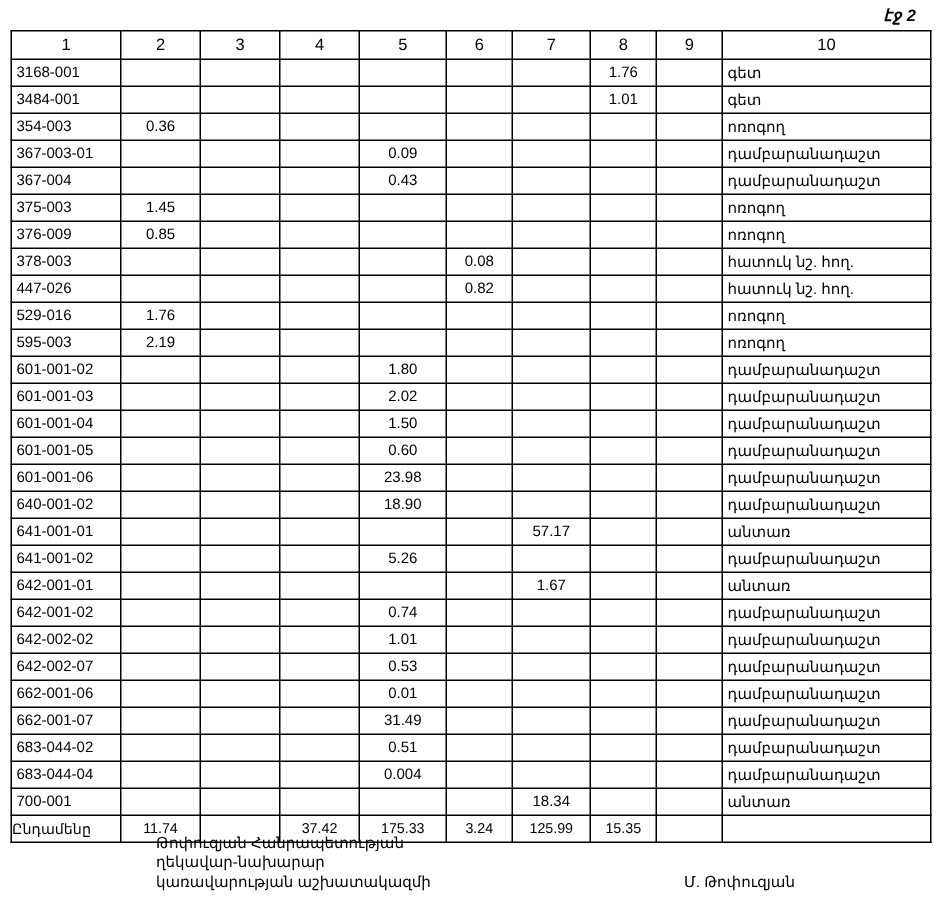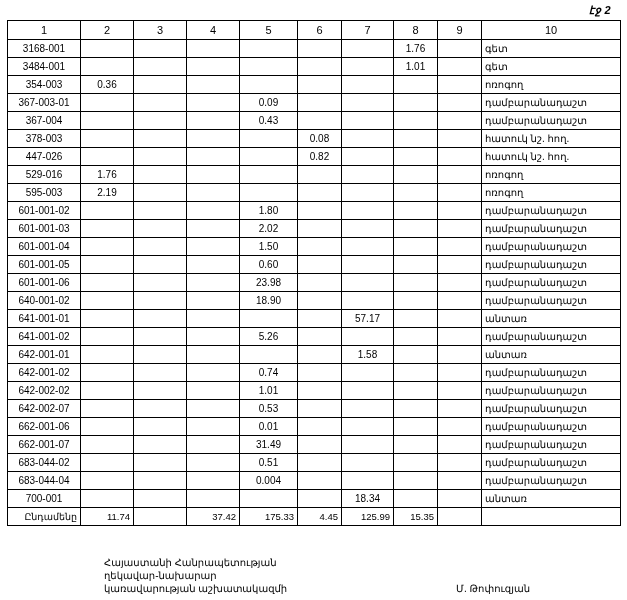--- a/index.html
+++ b/index.html
@@ -62,36 +62,35 @@
   col.c3 { width: 53px; }
   col.c4 { width: 53px; }
   col.c5 { width: 58px; }
   col.c6 { width: 44px; }
   col.c7 { width: 52px; }
   col.c8 { width: 44px; }
   col.c9 { width: 44px; }
   col.c10 { width: 139px; }
 
   td.code {
-    text-align: center;
+    text-align: left;
     padding-left: 4px;
     font-size: 10px;
   }
   td.num {
     text-align: center;
     font-size: 10px;
   }
   td.desc {
     text-align: left;
     padding-left: 6px;
     font-size: 10px;
   }
   tr.total td {
     font-size: 9.5px;
-    text-align: right;
   }
   tr.total td.code {
     padding-left: 0;
   }
   .footer {
     position: absolute;
     left: 104px;
     top: 556px;
     width: 500px;
     font-size: 10px;
@@ -197,20 +196,44 @@
           <td class="num"></td>
           <td class="num"></td>
           <td class="num">0.43</td>
           <td class="num"></td>
           <td class="num"></td>
           <td class="num"></td>
           <td class="num"></td>
           <td class="desc">դամբարանադաշտ</td>
         </tr>
         <tr>
+          <td class="code">375-003</td>
+          <td class="num">1.45</td>
+          <td class="num"></td>
+          <td class="num"></td>
+          <td class="num"></td>
+          <td class="num"></td>
+          <td class="num"></td>
+          <td class="num"></td>
+          <td class="num"></td>
+          <td class="desc">ոռոգող</td>
+        </tr>
+        <tr>
+          <td class="code">376-009</td>
+          <td class="num">0.85</td>
+          <td class="num"></td>
+          <td class="num"></td>
+          <td class="num"></td>
+          <td class="num"></td>
+          <td class="num"></td>
+          <td class="num"></td>
+          <td class="num"></td>
+          <td class="desc">ոռոգող</td>
+        </tr>
+        <tr>
           <td class="code">378-003</td>
           <td class="num"></td>
           <td class="num"></td>
           <td class="num"></td>
           <td class="num"></td>
           <td class="num">0.08</td>
           <td class="num"></td>
           <td class="num"></td>
           <td class="num"></td>
           <td class="desc">հատուկ նշ. հող.</td>
@@ -347,21 +370,21 @@
           <td class="num"></td>
           <td class="desc">դամբարանադաշտ</td>
         </tr>
         <tr>
           <td class="code">642-001-01</td>
           <td class="num"></td>
           <td class="num"></td>
           <td class="num"></td>
           <td class="num"></td>
           <td class="num"></td>
-          <td class="num">1.58</td>
+          <td class="num">1.67</td>
           <td class="num"></td>
           <td class="num"></td>
           <td class="desc">անտառ</td>
         </tr>
         <tr>
           <td class="code">642-001-02</td>
           <td class="num"></td>
           <td class="num"></td>
           <td class="num"></td>
           <td class="num">0.74</td>
@@ -454,32 +477,32 @@
           <td class="num"></td>
           <td class="num"></td>
           <td class="desc">անտառ</td>
         </tr>
         <tr class="total">
           <td class="code">Ընդամենը</td>
           <td class="num">11.74</td>
           <td class="num"></td>
           <td class="num">37.42</td>
           <td class="num">175.33</td>
-          <td class="num">4.45</td>
+          <td class="num">3.24</td>
           <td class="num">125.99</td>
           <td class="num">15.35</td>
           <td class="num"></td>
           <td class="desc"></td>
         </tr>
       </tbody>
     </table>
   </div>
 
   <div class="footer">
     <div class="lines">
-      <div>Հայաստանի Հանրապետության</div>
+      <div>Թոփուզյան Հանրապետության</div>
       <div>ղեկավար-նախարար</div>
       <div>կառավարության աշխատակազմի</div>
     </div>
     <div class="sig">Մ. Թոփուզյան</div>
   </div>
 
 </div>
 
 </body></html>

